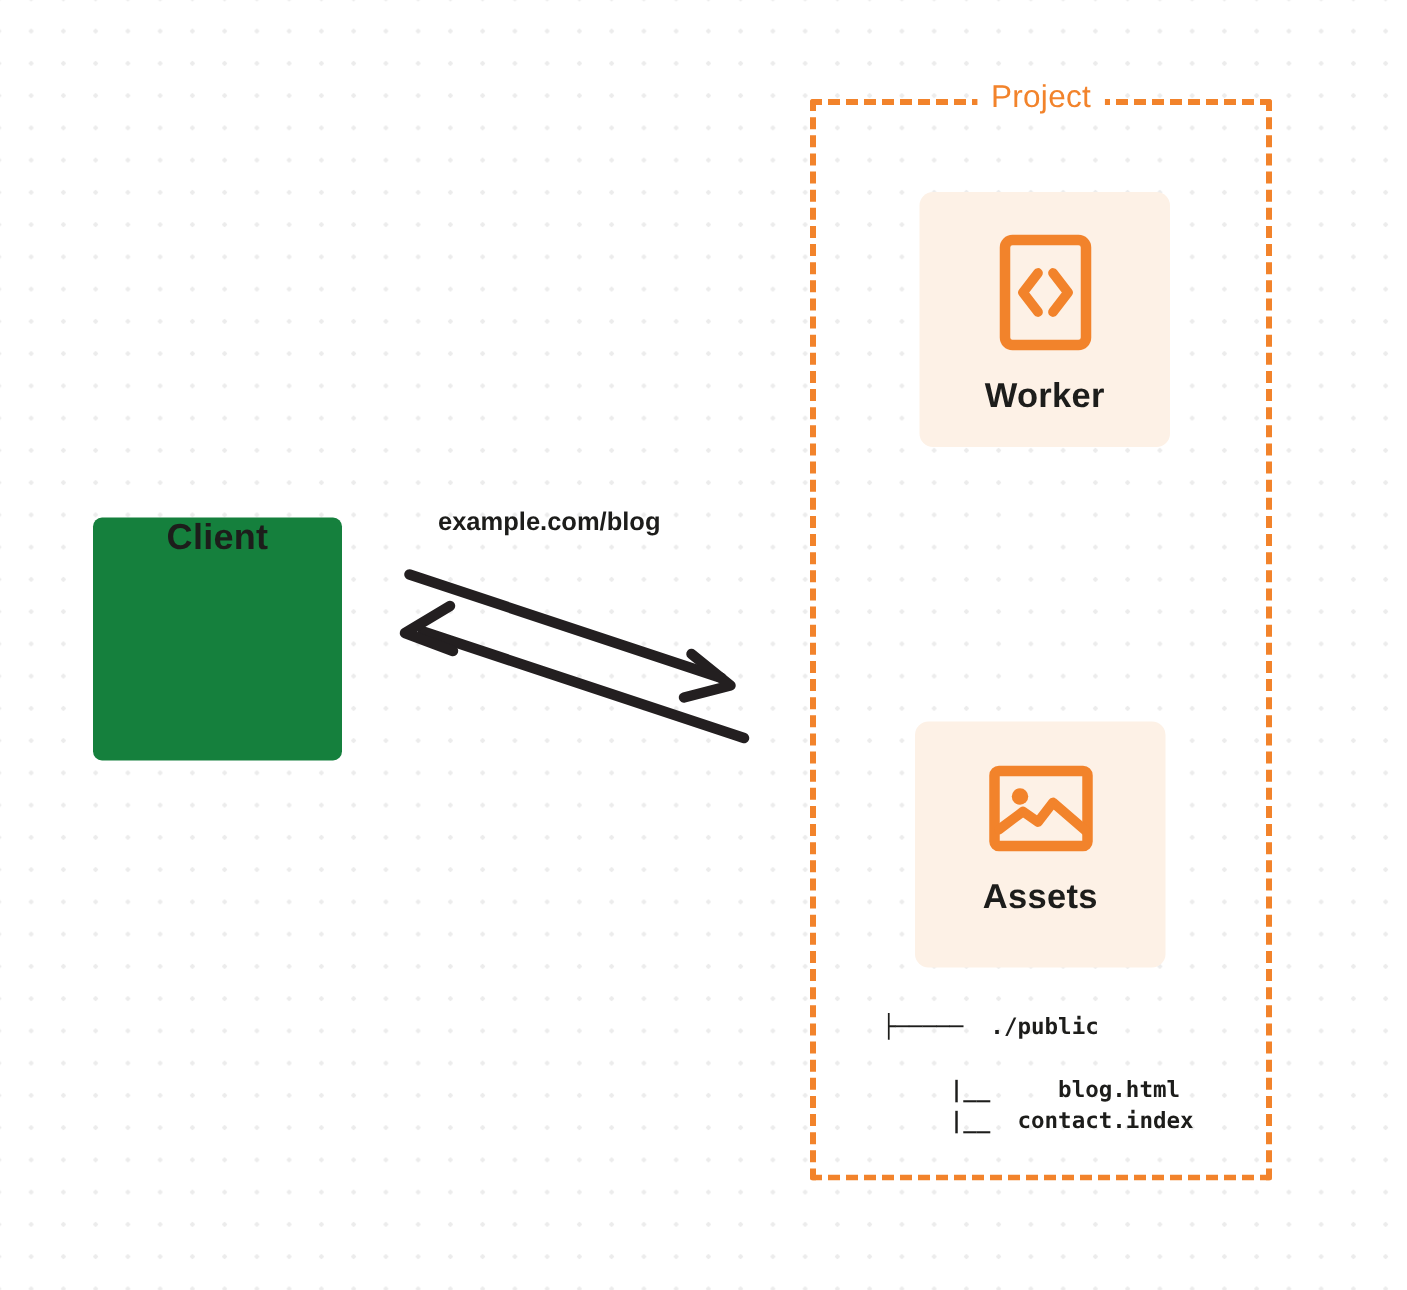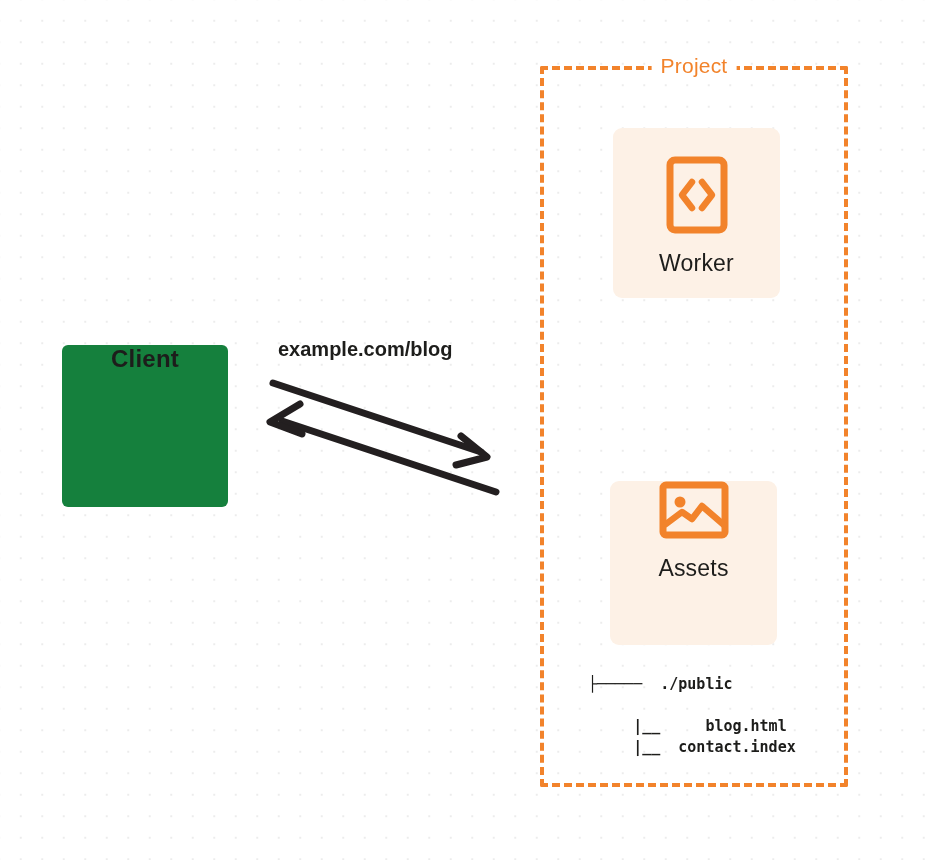--- a/index.html
+++ b/index.html
@@ -43,23 +43,23 @@
   #client-node .node-label {
     font-size: 24px;
     font-weight: 700;
     color: #1d1d1b;
     letter-spacing: .2px;
   }
 
   
   #request-label {
     position: absolute;
-    left: 278px;
+    left: 292px;
     top: 338px;
-    font-size: 20px;
+    font-size: 17px;
     font-weight: 700;
     color: #1d1d1b;
     white-space: nowrap;
   }
 
   
   #arrow-layer {
     position: absolute;
     left: 0;
     top: 0;
@@ -105,30 +105,31 @@
   #worker-card {
     left: 613px;
     top: 128px;
     height: 170px;
     padding-top: 28px;
   }
   #assets-card {
     left: 610px;
     top: 481px;
     height: 164px;
+    padding-top: 29px;
   }
   .service-card .card-icon {
     display: block;
     line-height: 0;
   }
   #worker-card .card-icon { margin-bottom: 16px; }
   #assets-card .card-icon { margin-bottom: 16px; }
   .service-card .card-label {
     font-size: 23px;
-    font-weight: 400;
+    font-weight: 700;
     color: #1d1d1b;
     letter-spacing: .2px;
   }
 
   
   #asset-file-tree {
     position: absolute;
     left: 588px;
     top: 674px;
     font-family: "DejaVu Sans Mono", "Liberation Mono", monospace;

